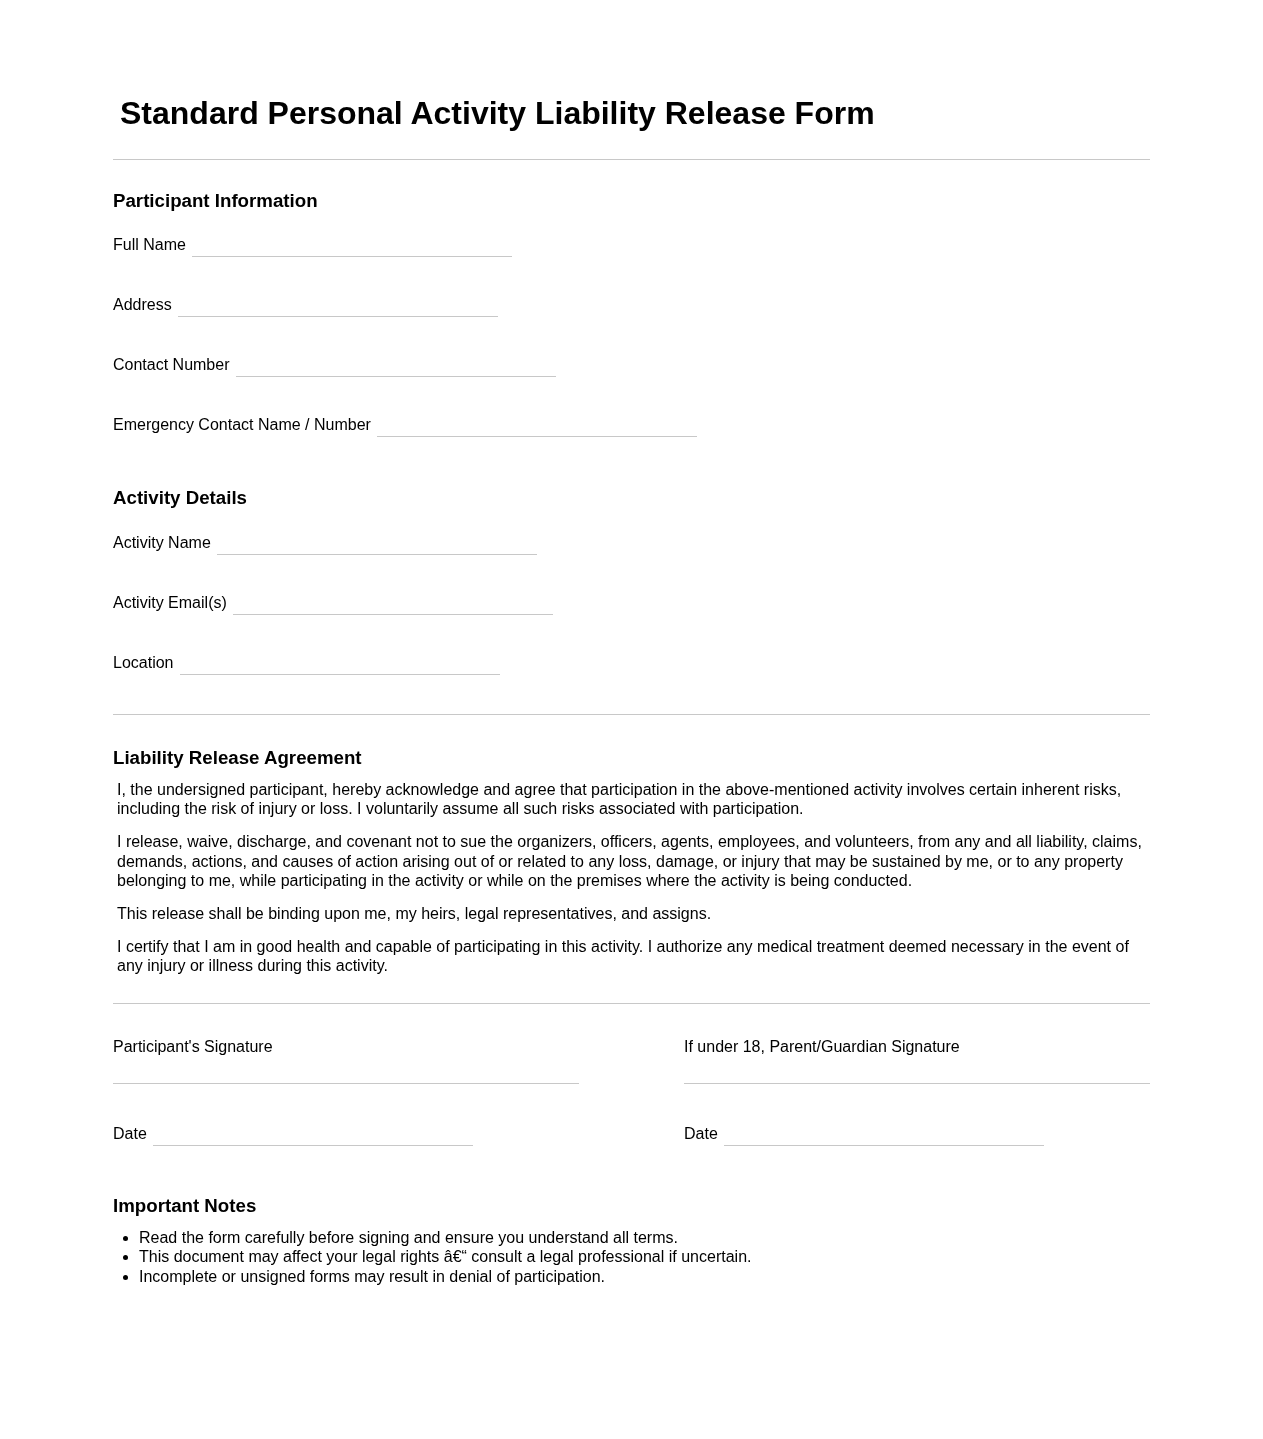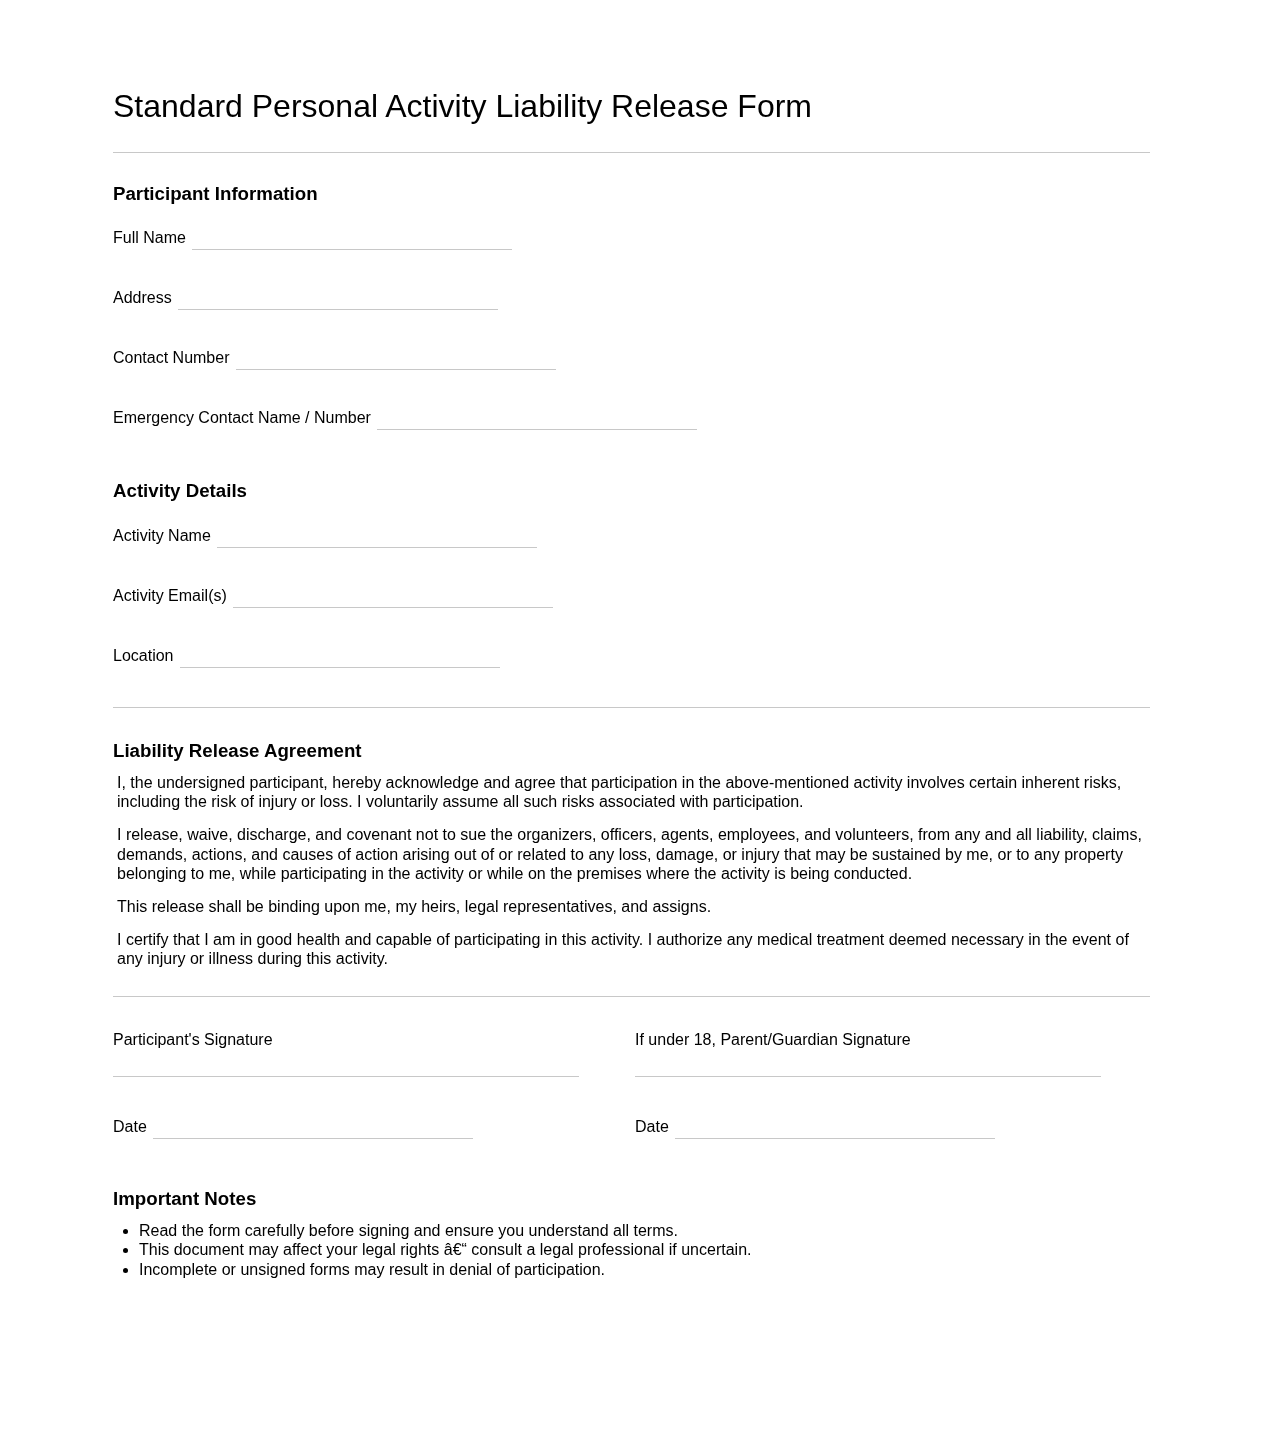--- a/index.html
+++ b/index.html
@@ -16,22 +16,22 @@
   .clip {
     height: 1304px;
     overflow: hidden;
   }
   .content {
     padding: 88px 113px 0 113px;
   }
   .form-title {
     font-size: 32px;
     line-height: 1.15;
-    font-weight: normal;
-    margin: 0;
+    font-weight: bold;
+    margin: 7px;
   }
   hr.divider {
     border: none;
     border-top: 1px solid #c8c8c8;
     height: 0;
     margin: 27px 0 0 0;
   }
   .section-heading {
     font-size: 18.7px;
     font-weight: bold;
@@ -57,21 +57,21 @@
     vertical-align: -7px;
     margin-left: 6px;
   }
   .agreement p {
     margin: 14px 0 0 4px;
   }
   .agreement p:first-of-type { margin-top: 11px; }
   .hr-pre-sig { margin-top: 21px; }
   .sig-row {
     display: flex;
-    gap: 56px;
+    gap: 105px;
     margin-top: 33px;
   }
   .sig-col { flex: 0 0 466px; }
   .sig-label { line-height: 19.2px; }
   .sig-line {
     height: 0;
     border-bottom: 1px solid #c8c8c8;
     margin-top: 27px;
   }
   .sig-date {

